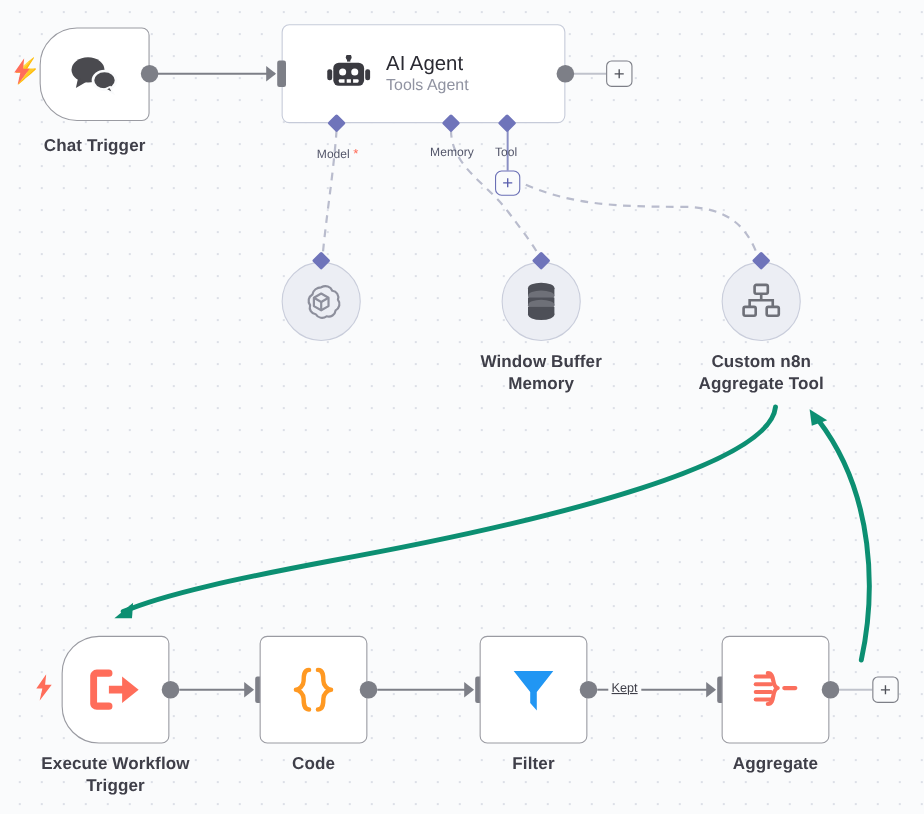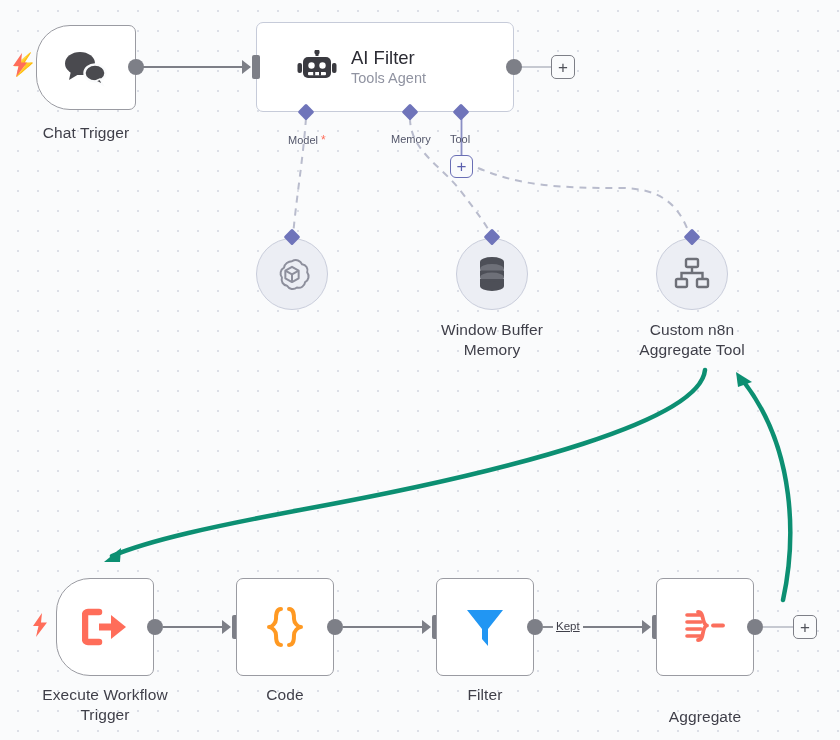--- a/index.html
+++ b/index.html
@@ -59,20 +59,21 @@
   }
 
   .nlabel {
     position: absolute;
     text-align: center;
     color: #3f3f49;
     font-size: 15.5px;
     line-height: 20px;
     letter-spacing: .1px;
     white-space: pre-line;
+    font-weight: bold;
   }
 
   
   .circle-node {
     position: absolute;
     width: 72px; height: 72px;
     border-radius: 50%;
     background: #eceef4;
     border: 1.5px solid #c9cddb;
     box-sizing: border-box;
@@ -235,21 +236,21 @@
         <rect x="0.5" y="13" width="4.5" height="10" rx="2" fill="#3a3a40"></rect>
         <rect x="35" y="13" width="4.5" height="10" rx="2" fill="#3a3a40"></rect>
         <circle cx="14.5" cy="15.5" r="3.2" fill="#ffffff"></circle>
         <circle cx="25.5" cy="15.5" r="3.2" fill="#ffffff"></circle>
         <rect x="11" y="22" width="18" height="3.2" rx="1" fill="#ffffff"></rect>
         <rect x="16.2" y="21.6" width="2" height="4" fill="#3a3a40"></rect>
         <rect x="22" y="21.6" width="2" height="4" fill="#3a3a40"></rect>
       </svg>
     </span>
     <span class="agent-text">
-      <span class="agent-title">AI Filter</span>
+      <span class="agent-title">AI Agent</span>
       <span class="agent-sub">Tools Agent</span>
     </span>
   </div>
   <div class="dot-out" style="left:506px; top:59px;"></div>
   <div class="plus-btn" style="left:551px; top:55px;">+</div>
 
   <div class="diamond" style="left:300px; top:106px;"></div>
   <div class="port-label" style="left:288px; top:133px;"><span>Model</span> <span class="req-star">*</span></div>
 
   <div class="diamond" style="left:404px; top:106px;"></div>
@@ -366,18 +367,18 @@
           <path d="M4 22 L18 22"></path>
           <path d="M4 29 L18 29"></path>
         </g>
         <path d="M15 5 C22 5 18 17 24 18.5 C18 20 22 33 15 33" fill="none" stroke="#fb6f5d" stroke-width="3.8" stroke-linecap="round" stroke-linejoin="round"></path>
         <path d="M30 18.5 L40 18.5" stroke="#fb6f5d" stroke-width="3.8" stroke-linecap="round"></path>
       </svg>
     </span>
   </div>
   <div class="dot-out" style="left:747px; top:619px;"></div>
   <div class="plus-btn" style="left:793px; top:615px;">+</div>
-  <div class="nlabel" style="left:630px; top:685px; width:150px;margin-top:22px;">Aggregate</div>
+  <div class="nlabel" style="left:630px; top:685px; width:150px;">Aggregate</div>
 
   <div class="port-in" style="left:252px; top:55px;"></div>
   <div class="arrow-in" style="left:242px; top:60px;"></div>
 
 </div>
 
 </body></html>

